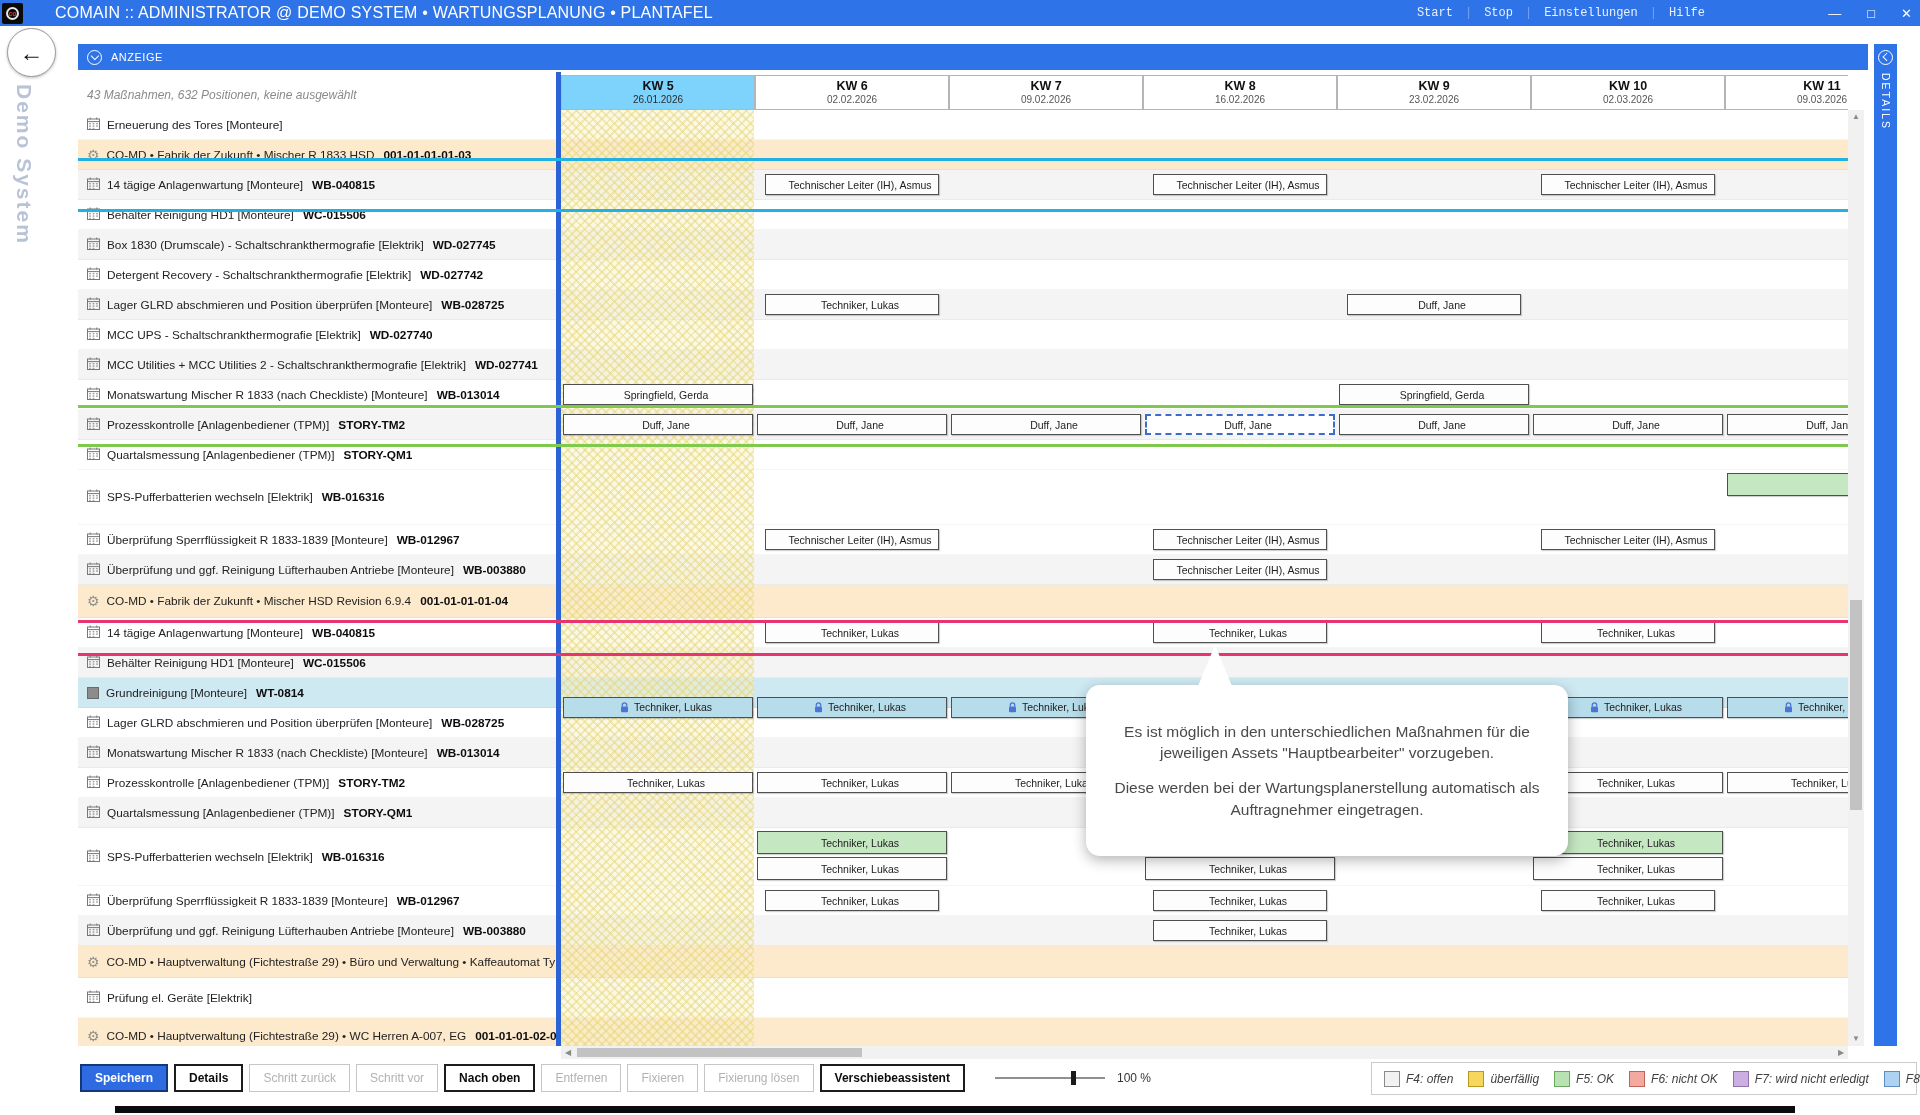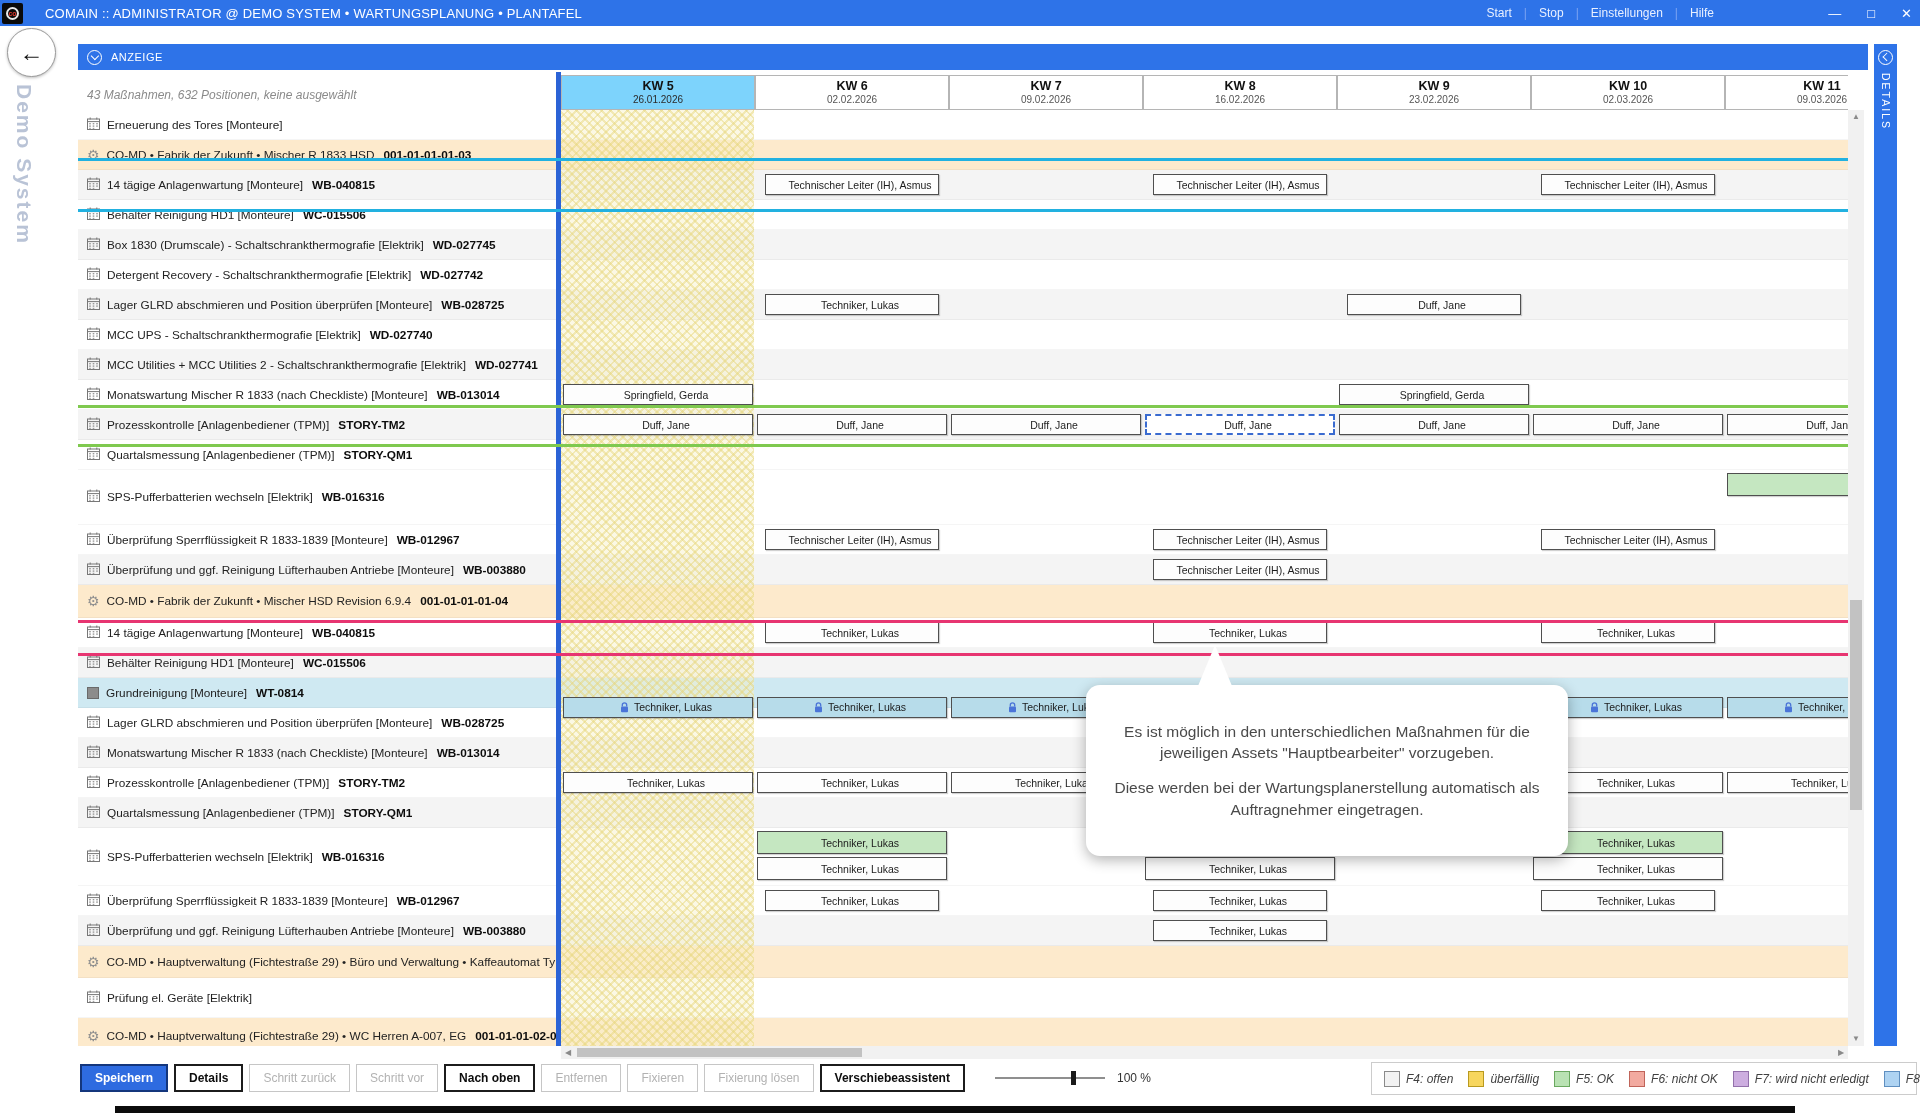--- a/index.html
+++ b/index.html
@@ -3,22 +3,22 @@
 <meta charset="utf-8">
 <style>
   html,body{margin:0;padding:0;background:#dcdcdc;font-family:"Liberation Sans",sans-serif;}
   #stage{position:relative;width:1920px;height:1115px;background:#fff;overflow:hidden;}
 
   
   #titlebar{position:absolute;left:0;top:0;width:1920px;height:26px;background:#2e73e8;display:flex;align-items:center;color:#fff;}
   #logo{width:21px;height:21px;background:#0a0a0a;margin-left:2px;border-radius:2px;display:flex;align-items:center;justify-content:center;position:relative;}
   #logo .ring{width:13px;height:13px;border:2px solid #e8e8e8;border-radius:50%;box-sizing:border-box;}
   #logo .co{position:absolute;font-size:7px;font-weight:bold;color:#e03a2f;}
-  #apptitle{margin-left:22px;font-size:13px;letter-spacing:.2px;white-space:nowrap;}
-  #titlemenu{position:absolute;right:194px;display:flex;align-items:center;gap:0;font-size:12px;color:#e9f0ff;}
+  #apptitle{margin-left:32px;font-size:16px;letter-spacing:.2px;white-space:nowrap;}
+  #titlemenu{position:absolute;right:203px;display:flex;align-items:center;gap:0;font-size:12px;color:#e9f0ff;font-family:Liberation Mono, monospace;}
   #titlemenu .mi{padding:0 12px;cursor:default;}
   #titlemenu .sep{color:#7ba3f2;}
   #wincontrols{position:absolute;right:8px;display:flex;align-items:center;gap:26px;font-size:13px;color:#fff;}
 
   
   #backbtn{position:absolute;left:7px;top:28px;width:47px;height:47px;border-radius:50%;background:#fff;border:1px solid #9a9a9a;box-shadow:0 1px 3px rgba(0,0,0,.25);display:flex;align-items:center;justify-content:center;font-size:24px;font-weight:bold;color:#111;}
   #watermark{position:absolute;left:12px;top:84px;writing-mode:vertical-rl;font-size:21px;font-weight:bold;letter-spacing:2px;color:#b9c3d6;}
 
   
   #anzeigebar{position:absolute;left:78px;top:44px;width:1790px;height:26px;background:#2e73e8;display:flex;align-items:center;color:#fff;}

